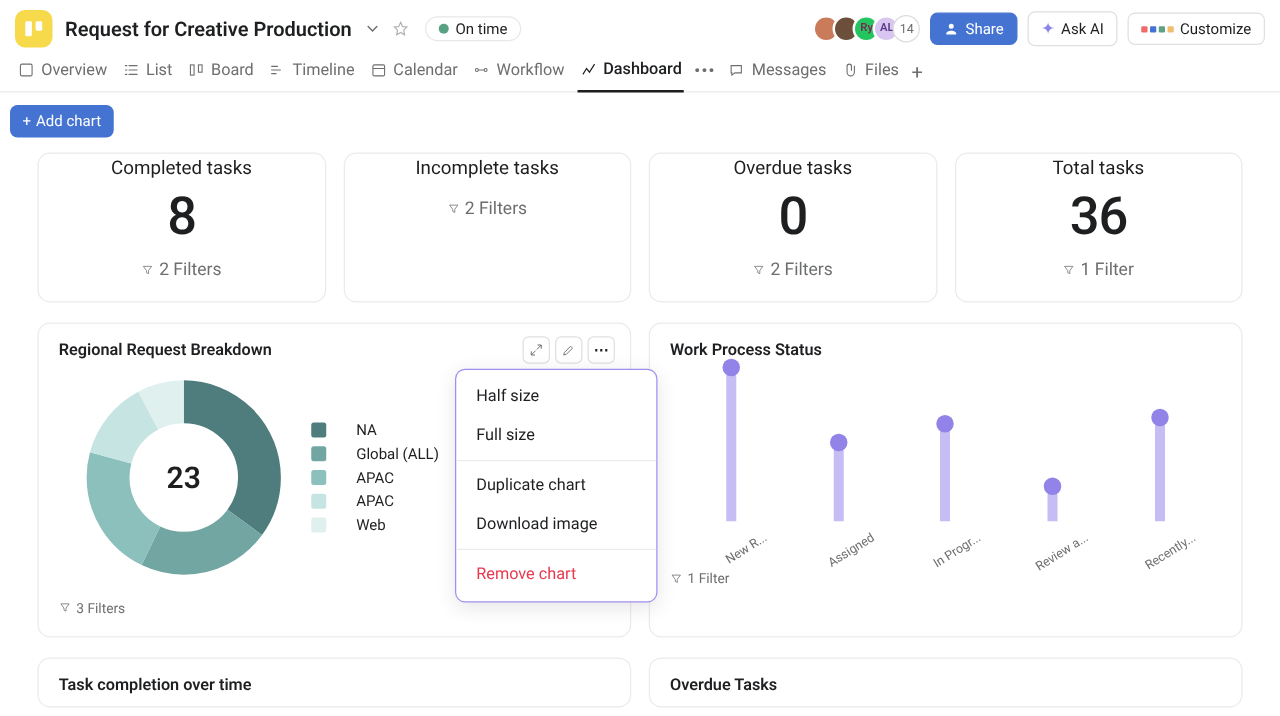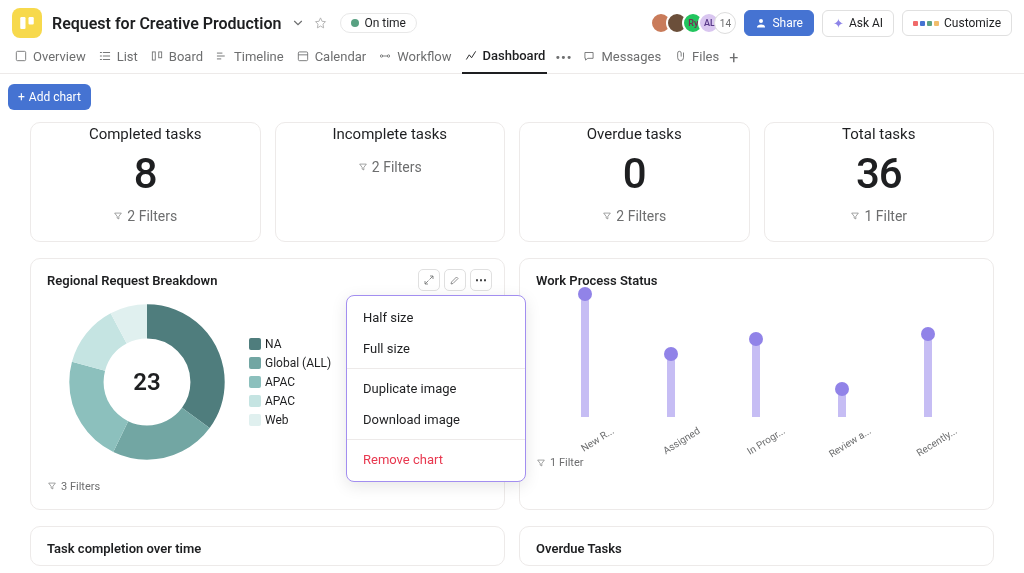--- a/index.html
+++ b/index.html
@@ -48,28 +48,28 @@
   .charts-row { display:flex; gap:14px;}
   .chart-card { flex:1; border:1px solid #edeae9; border-radius:10px; padding:14px 16px; position:relative;}
   .chart-title { font-size:13px; font-weight:600; margin-bottom:8px;}
   .chart-footer { font-size:11px; color:#6d6e6f; display:inline-flex; align-items:center; gap:4px;}
 
   .donut-wrap { display:flex; align-items:center; gap:22px; padding:6px 0 14px 20px;}
   .donut { position:relative; width:160px; height:160px;}
   .donut svg { transform: rotate(-90deg);}
   .donut-center { position:absolute; inset:0; display:flex; align-items:center; justify-content:center; font-size:24px; font-weight:600;}
   .legend { font-size:12px; color:#1e1f21;}
-  .legend-row { display:flex; align-items:center; gap:4px; margin:5px 0;}
+  .legend-row { display:flex; align-items:center; gap:24px; margin:5px 0;}
   .lg { width:12px; height:12px; border-radius:2px;}
 
   .chart-tools { position:absolute; top:10px; right:12px; display:flex; gap:4px;}
   .tool { width:22px; height:22px; border:1px solid #e0e0e0; border-radius:5px; display:flex; align-items:center; justify-content:center; cursor:pointer; color:#6d6e6f; font-size:12px; background:#fff;}
   .tool.more { color:#1e1f21; font-weight:700;}
 
-  .dropdown { position:absolute; top:36px; right:-22px; width:180px; background:#fff; border:1.5px solid #a28ef0; border-radius:8px; box-shadow:0 4px 16px rgba(0,0,0,0.1); padding:6px 0; z-index:50;}
+  .dropdown { position:absolute; top:36px; right:-22px; width:162px; background:#fff; border:1.5px solid #a28ef0; border-radius:8px; box-shadow:0 4px 16px rgba(0,0,0,0.1); padding:6px 0; z-index:50;}
   .dd-item { padding:8px 16px; font-size:13px; cursor:pointer; color:#1e1f21;}
   .dd-item.danger { color:#e8384f;}
   .dd-sep { height:1px; background:#edeae9; margin:4px 0;}
 
   .lolli { display:flex; align-items:flex-end; justify-content:space-around; height:140px; padding:0 6px; margin-top:8px;}
   .lolli-item { display:flex; flex-direction:column; align-items:center; width:60px;}
   .lolli-stick { width:8px; background:#c6bdf4; border-radius:4px 4px 0 0;}
   .lolli-ball { width:14px; height:14px; border-radius:50%; background:#9183e8; margin-bottom:-4px; z-index:2;}
   .lolli-label { font-size:10px; color:#6d6e6f; margin-top:8px; transform:rotate(-32deg); transform-origin:top right; white-space:nowrap; width:50px; text-align:right;}
 
@@ -262,21 +262,21 @@
               <path d="M4 20l4-1 10-10-3-3L5 16l-1 4z" stroke="#6d6e6f" stroke-width="1.5" fill="none"></path>
             </svg>
           </div>
         <div class="tool more">⋯</div>
       </div>
 
       <div class="dropdown">
         <div class="dd-item">Half size</div>
         <div class="dd-item">Full size</div>
         <div class="dd-sep"></div>
-        <div class="dd-item">Duplicate image</div>
+        <div class="dd-item">Duplicate chart</div>
         <div class="dd-item">Download image</div>
         <div class="dd-sep"></div>
         <div class="dd-item danger">Remove chart</div>
       </div>
 
       <div class="donut-wrap">
         <div class="donut">
           <svg width="160" height="160" viewBox="0 0 42 42">
             <circle cx="21" cy="21" r="15.9" fill="none" stroke="#4f7d7d" stroke-width="9" stroke-dasharray="35 65" stroke-dashoffset="0"></circle>
             <circle cx="21" cy="21" r="15.9" fill="none" stroke="#72a6a3" stroke-width="9" stroke-dasharray="22 78" stroke-dashoffset="-35"></circle>

